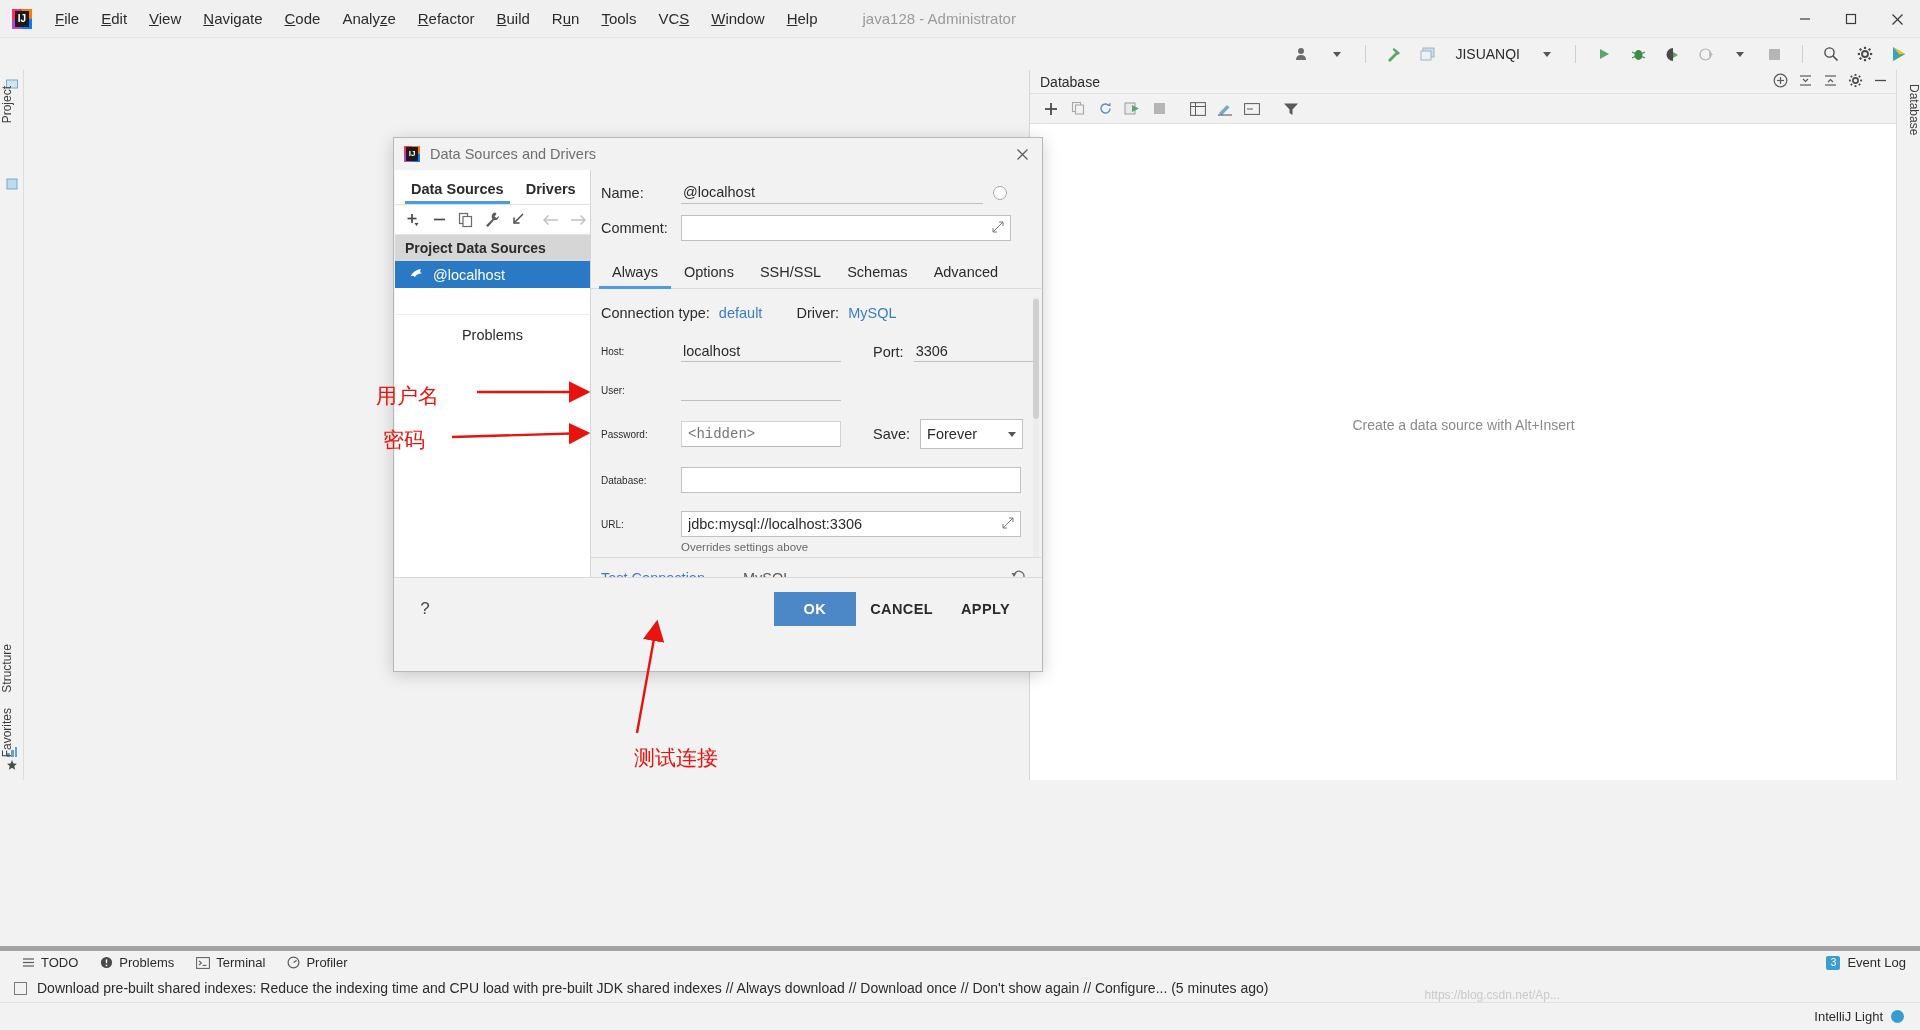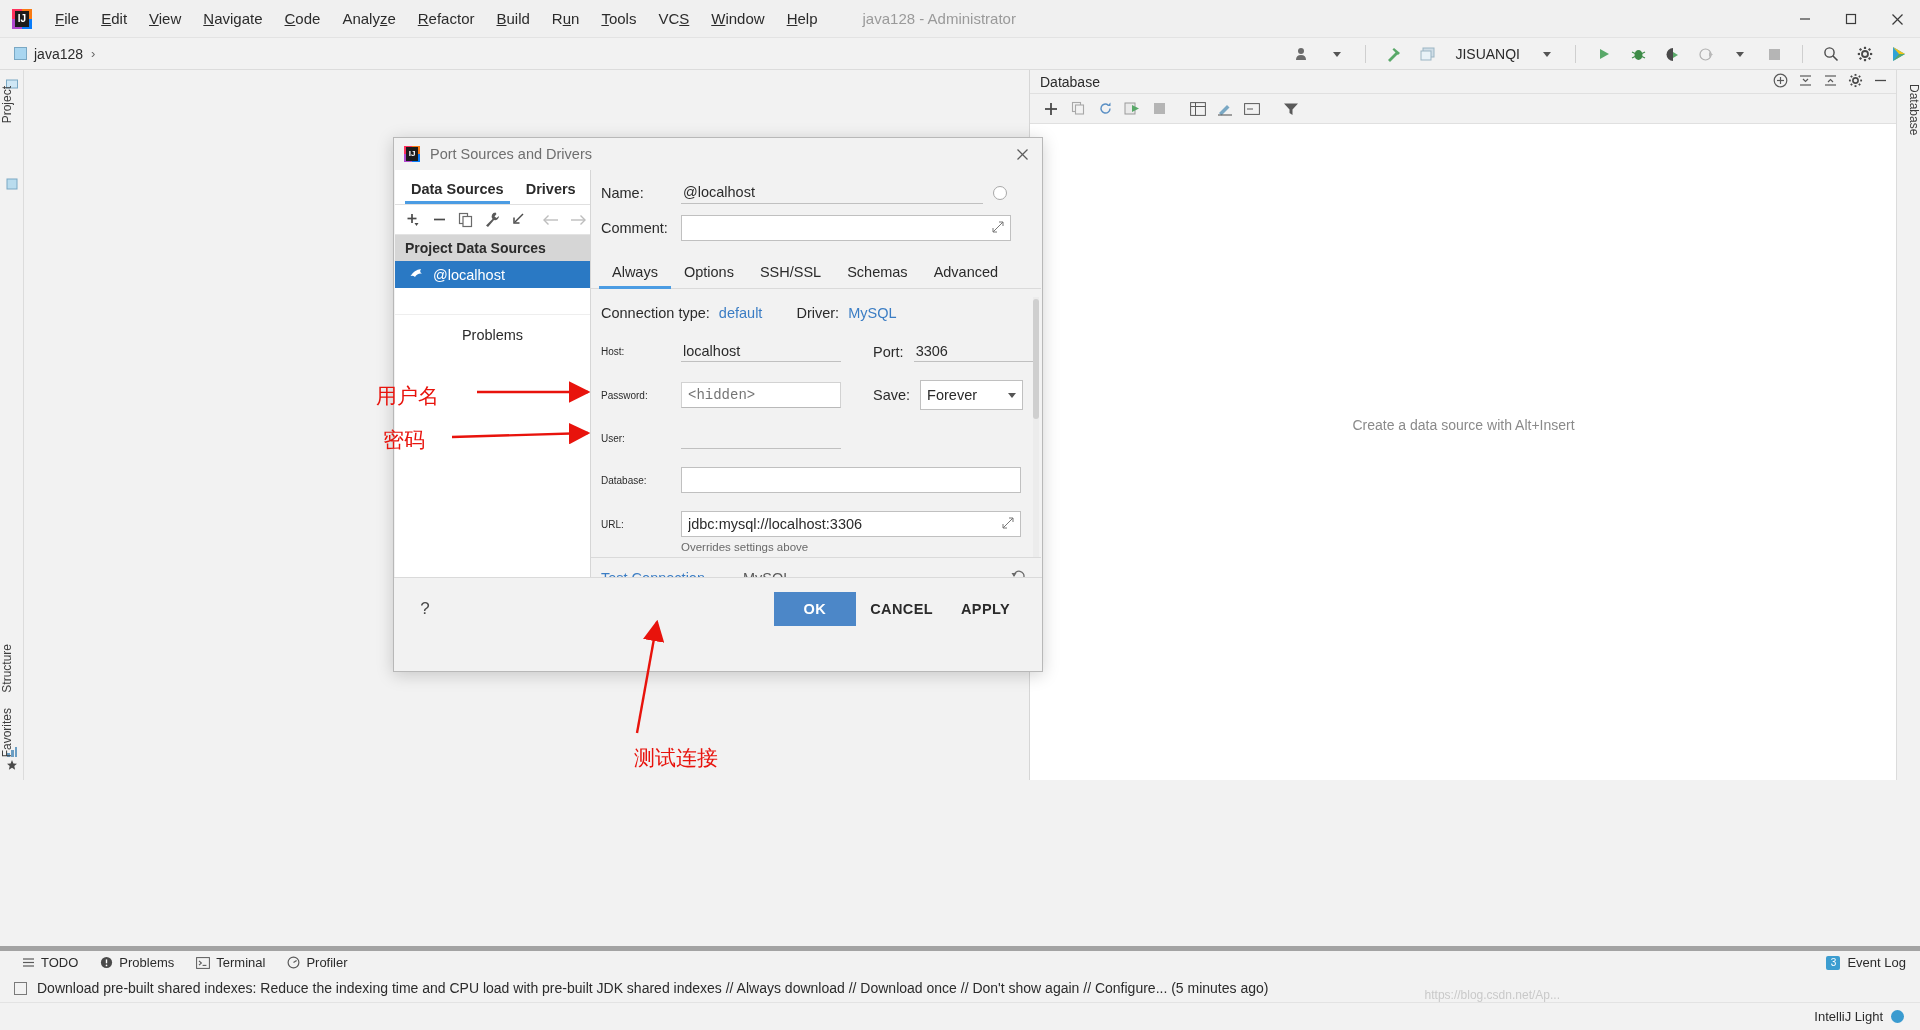--- a/index.html
+++ b/index.html
@@ -372,25 +372,20 @@
         </svg>
     </div>
     <div class="win-ctrl win-close">
       <svg width="13" height="13" viewBox="0 0 13 13">
           <line x1="1.5" y1="1.5" x2="11.5" y2="11.5" stroke="#3b3b3b" stroke-width="1.2"></line>
           <line x1="11.5" y1="1.5" x2="1.5" y2="11.5" stroke="#3b3b3b" stroke-width="1.2"></line>
         </svg>
     </div>
   </div>
 
-  <div class="navbar">
-    <div class="crumb-icon"></div>
-    <div class="crumb-text">java128</div>
-    <div class="crumb-sep">›</div>
-  </div>
 
   <div class="tb-right">
     <div class="tb-btn">
       <svg width="16" height="14" viewBox="0 0 16 14">
         <circle cx="6" cy="4" r="3" fill="#6b6b6b"></circle>
         <path d="M1 13 Q1 8 6 8 Q11 8 11 13 Z" fill="#6b6b6b"></path>
       </svg>
     </div>
     <div class="tb-btn">
         <div class="caret-dn"></div>
@@ -668,21 +663,21 @@
 
   <div class="dialog">
     <div class="dlg-title">
       <div class="dlg-icon">
         <div class="q1"></div>
           <div class="q2"></div>
           <div class="q3"></div>
           <div class="q4"></div>
         <div class="ij">IJ</div>
       </div>
-      <span class="dlg-title-text">Port Sources and Drivers</span>
+      <span class="dlg-title-text">Data Sources and Drivers</span>
       <span class="dlg-close">
         <svg width="13" height="13" viewBox="0 0 13 13">
             <line x1="1.5" y1="1.5" x2="11.5" y2="11.5" stroke="#5c5c5c" stroke-width="1.3"></line>
             <line x1="11.5" y1="1.5" x2="1.5" y2="11.5" stroke="#5c5c5c" stroke-width="1.3"></line>
           </svg>
       </span>
     </div>
 
     <div class="dlg-body">
 
@@ -786,32 +781,32 @@
           </div>
 
           <div class="hp-row">
             <span class="hp-label">Host:</span>
             <input class="hp-input" type="text" value="localhost" style="">
             <span class="hp-label2">Port:</span>
             <input class="hp-input2" type="text" value="3306" style="">
           </div>
 
           <div class="hp-row">
+            <span class="hp-label">User:</span>
+            <input class="hp-input" type="text" value="" style="">
+          </div>
+
+          <div class="hp-row">
             <span class="hp-label">Password:</span>
             <input class="pw-input" type="text" placeholder="&lt;hidden&gt;" style="">
             <span class="hp-label2">Save:</span>
             <div class="save-select">
               <span>Forever</span>
               <span class="caret-dn"></span>
             </div>
-          </div>
-
-          <div class="hp-row">
-            <span class="hp-label">User:</span>
-            <input class="hp-input" type="text" value="" style="">
           </div>
 
           <div class="db-row">
             <span class="hp-label">Database:</span>
             <input class="box-input" style="flex: 0 0 auto; width: 340px;" type="text" value="">
           </div>
 
           <div class="url-row">
             <span class="hp-label">URL:</span>
             <input class="box-input" style="flex: 0 0 auto; width: 340px;" type="text" value="jdbc:mysql://localhost:3306">

